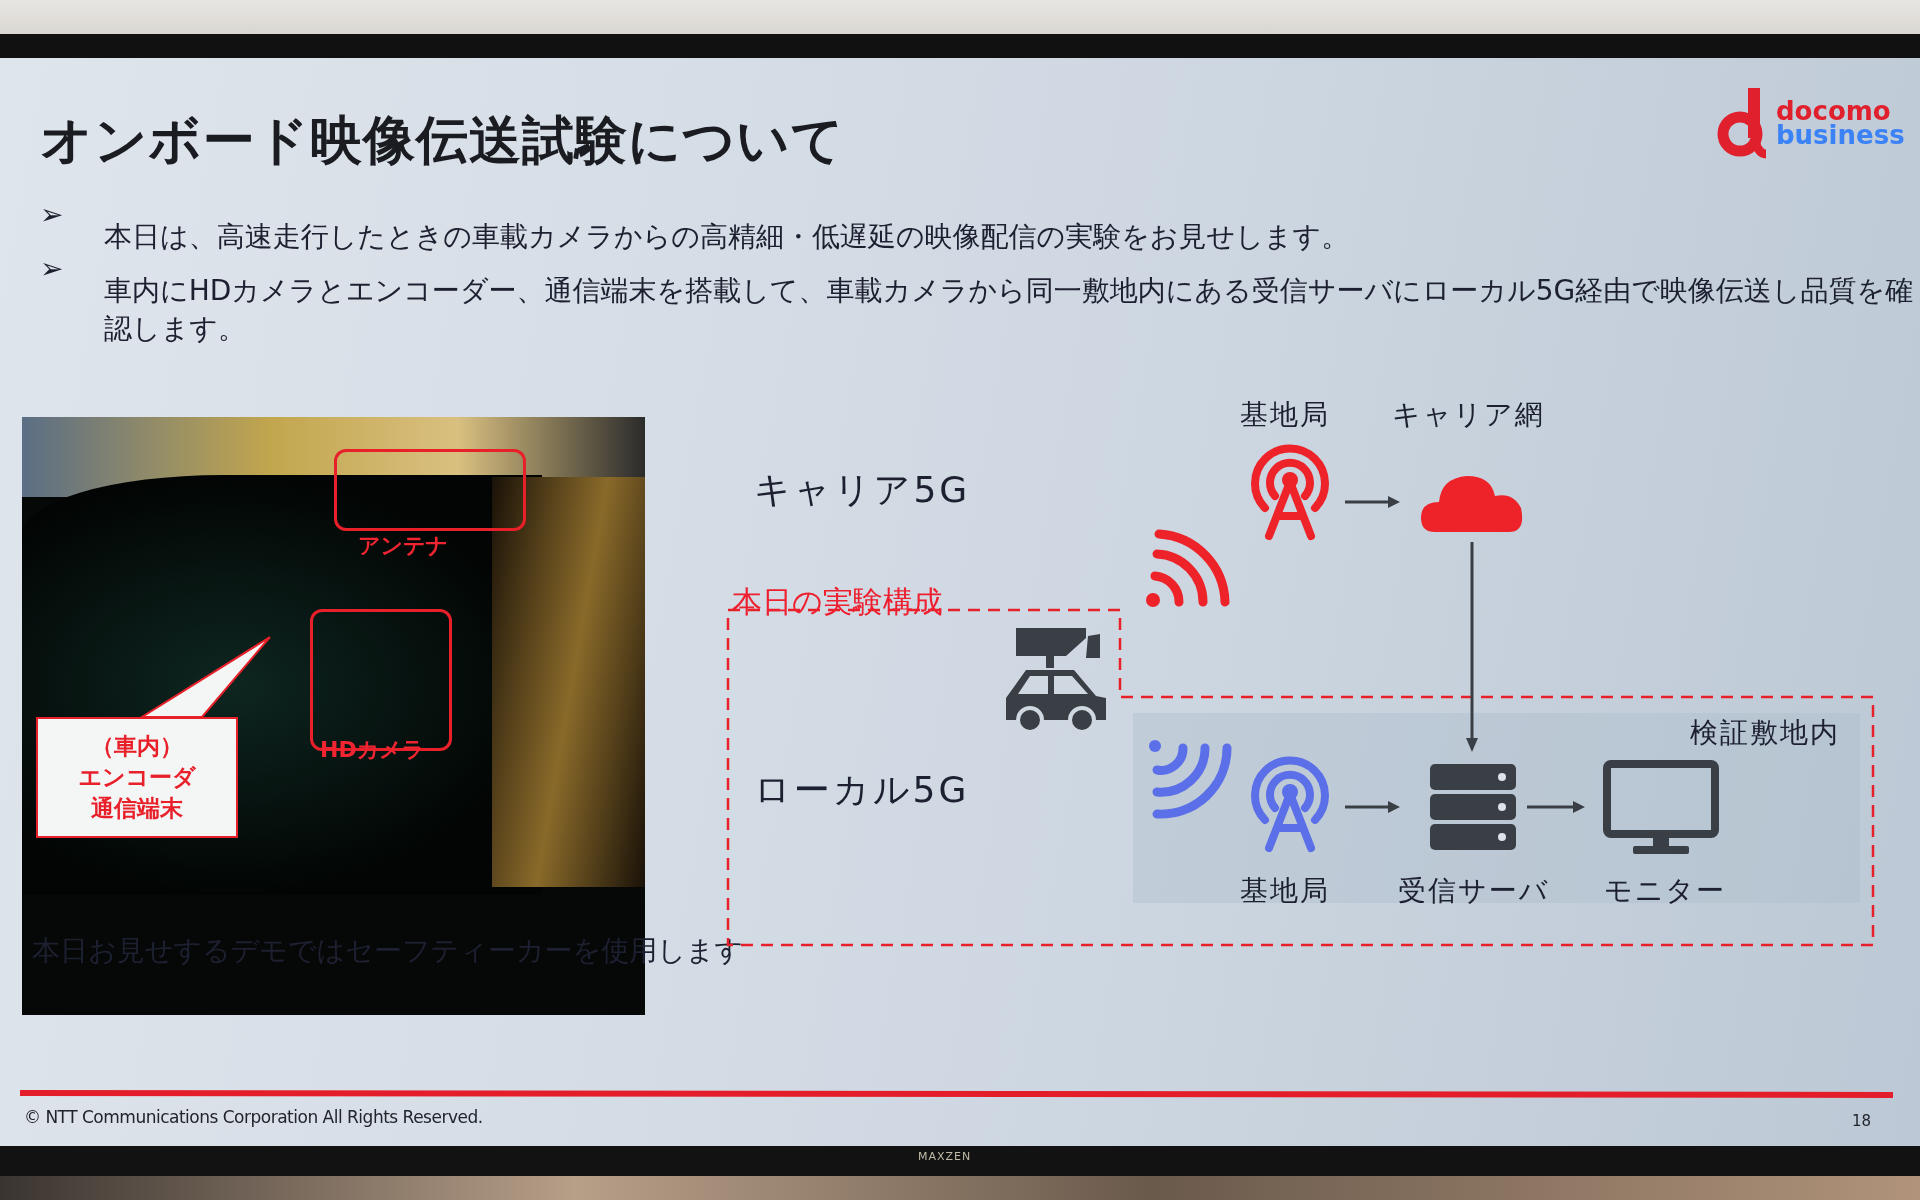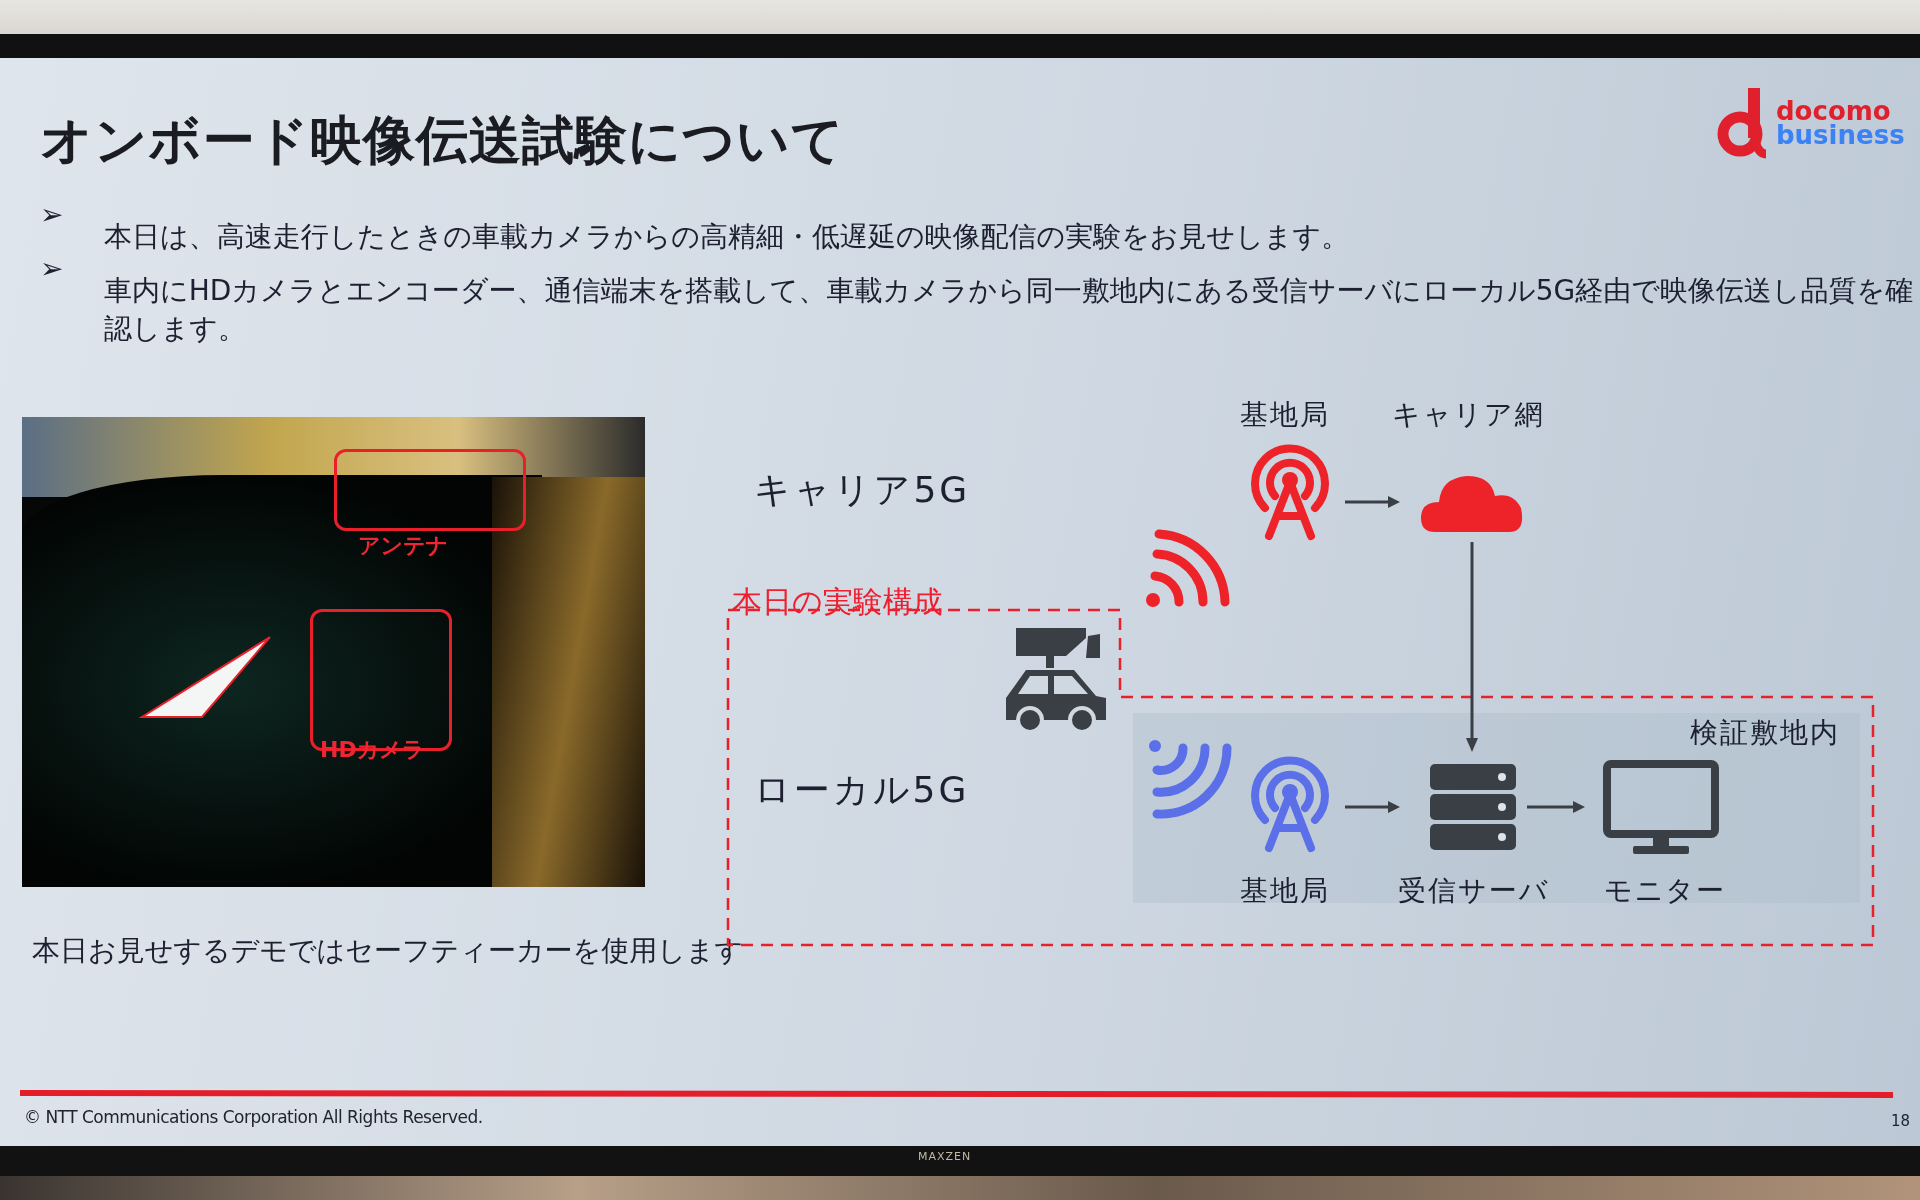--- a/index.html
+++ b/index.html
@@ -11,36 +11,36 @@
   .brand{position:absolute;left:918px;top:1150px;color:#bfb9a6;font-size:11px;letter-spacing:1px;}
   .below{position:absolute;left:0;top:1176px;width:1920px;height:24px;background:linear-gradient(90deg,#3a3430,#b79f88 30%,#6a5a4c 60%,#b0937a);}
   .title{position:absolute;left:40px;top:106px;font-size:52px;font-weight:bold;color:#1b1c22;letter-spacing:1px;}
   .logo{position:absolute;left:1718px;top:88px;width:170px;height:70px;}
   .logo .d{position:absolute;left:0;top:0;}
   .logo .t1{position:absolute;left:58px;top:10px;font-size:26px;font-weight:bold;color:#e0202d;line-height:26px;}
   .logo .t2{position:absolute;left:58px;top:34px;font-size:26px;font-weight:bold;color:#3b82f6;line-height:26px;}
   .bullet{position:absolute;left:40px;font-size:28px;color:#1d2030;line-height:38px;}
   .bullet .arrow{position:absolute;left:0;top:0;width:26px;}
   .bullet .txt{position:absolute;left:64px;top:0;width:1820px;margin-top:22px;}
-  .photo{position:absolute;left:22px;top:417px;width:623px;height:470px;background:#050807;overflow:hidden;}
+  .photo{position:absolute;left:22px;top:417px;width:623px;height:598px;background:#050807;overflow:hidden;}
   .ph-sky{position:absolute;left:0;top:0;width:623px;height:80px;background:linear-gradient(90deg,#5b6e85,#c2a64e 40%,#d9c080 70%,#2b2b2b);}
   .ph-car{position:absolute;left:0;top:58px;width:520px;height:420px;background:radial-gradient(ellipse at 40% 50%,#0e2620,#020504 70%);border-top-left-radius:200px 60px;}
   .ph-door{position:absolute;left:470px;top:60px;width:160px;height:410px;background:linear-gradient(100deg,#1a1208,#8a6a2a 50%,#120c06);}
   .ph-box{position:absolute;border:3px solid #e8202a;border-radius:12px;}
   .ph-label{position:absolute;color:#f02531;font-weight:bold;font-size:22px;}
   .callout{position:absolute;left:14px;top:300px;width:198px;height:117px;background:#f4f5f5;border:2px solid #e8202a;}
   .callout .ct{position:absolute;left:0;top:12px;width:198px;text-align:center;color:#e8202a;font-weight:bold;font-size:23px;line-height:31px;}
   .caption{position:absolute;left:32px;top:932px;font-size:28px;color:#1d2030;}
   .dg-label{position:absolute;font-size:36px;color:#1d2030;letter-spacing:3px;}
   .dg-small{position:absolute;font-size:28px;color:#1d2030;letter-spacing:2px;}
   .redlabel{position:absolute;left:732px;top:574px;font-size:30px;color:#ee2030;margin-top:8px;}
   .grayzone{position:absolute;left:1133px;top:713px;width:727px;height:190px;background:rgba(170,185,200,0.35);}
   .footer-line{position:absolute;left:20px;top:1091px;width:1873px;height:6px;background:#e31e2a;transform:rotate(0.06deg);}
   .copyright{position:absolute;left:24px;top:1107px;font-size:17px;color:#22242c;letter-spacing:-0.5px;}
-  .pagenum{position:absolute;left:1852px;top:1112px;font-size:15px;color:#22242c;margin-left:39px;}
+  .pagenum{position:absolute;left:1852px;top:1112px;font-size:15px;color:#22242c;}
   svg{position:absolute;overflow:visible;}
 </style>
 </head>
 <body>
 
 <div class="wall"></div>
 <div class="bezel-top"></div>
 
 <div class="screen"></div>
 
@@ -69,20 +69,27 @@
   <div class="ph-sky"></div>
   <div class="ph-car"></div>
   <div class="ph-door"></div>
   <div class="ph-box" style="left:312px;top:32px;width:186px;height:76px;"></div>
   <div class="ph-label" style="left:336px;top:114px;">アンテナ</div>
   <div class="ph-box" style="left:288px;top:192px;width:136px;height:136px;"></div>
   <div class="ph-label" style="left:298px;top:318px;">HDカメラ</div>
   <svg width="623" height="470" style="left:0;top:0;">
     <polygon points="120,300 180,300 248,220" fill="#f4f5f5" stroke="#e8202a" stroke-width="2"></polygon>
   </svg>
+  <div class="callout">
+    <div class="ct">
+      <div>（車内）</div>
+      <div>エンコーダ</div>
+      <div>通信端末</div>
+    </div>
+  </div>
 </div>
 
 <div class="caption">本日お見せするデモではセーフティーカーを使用します</div>
 
 <div class="grayzone"></div>
 
 <svg width="1920" height="1200" style="left:0;top:0;">
   <path d="M728 610 L1120 610 L1120 697 L1873 697 L1873 945 L728 945 Z" fill="none" stroke="#e8202a" stroke-width="2.5" stroke-dasharray="12 8"></path>
 
   <line x1="1345" y1="502" x2="1390" y2="502" stroke="#3a3f45" stroke-width="3"></line>

